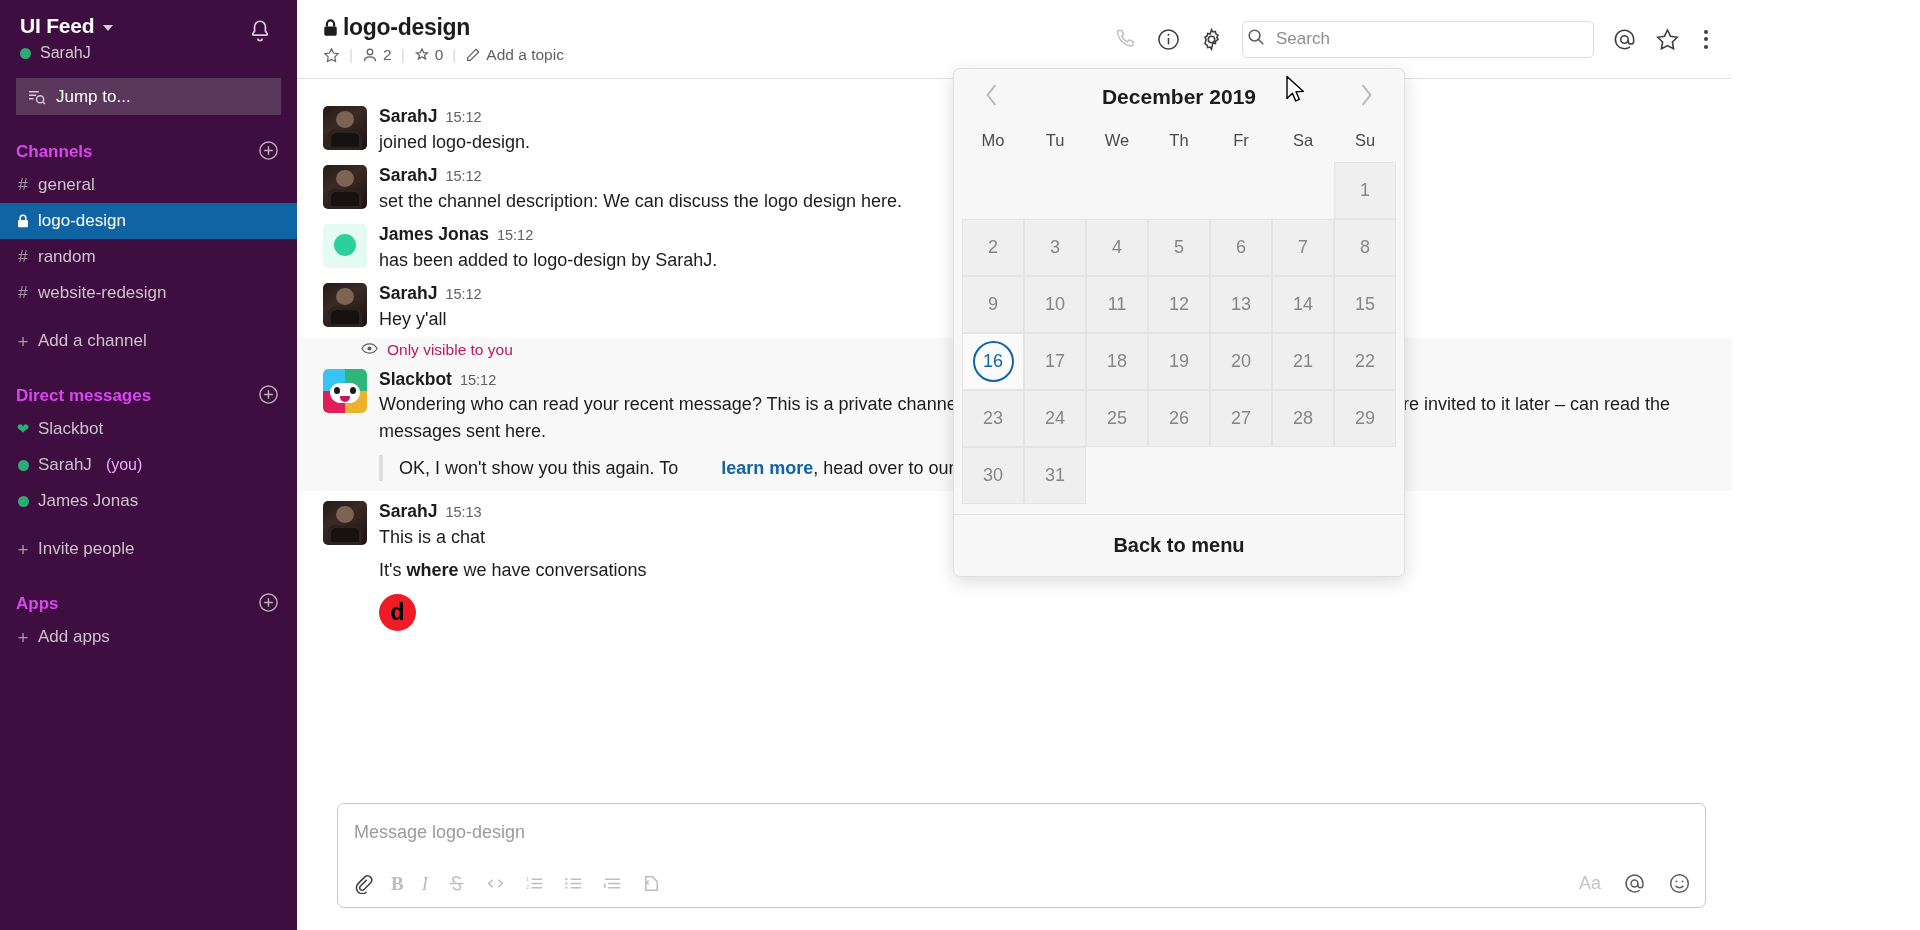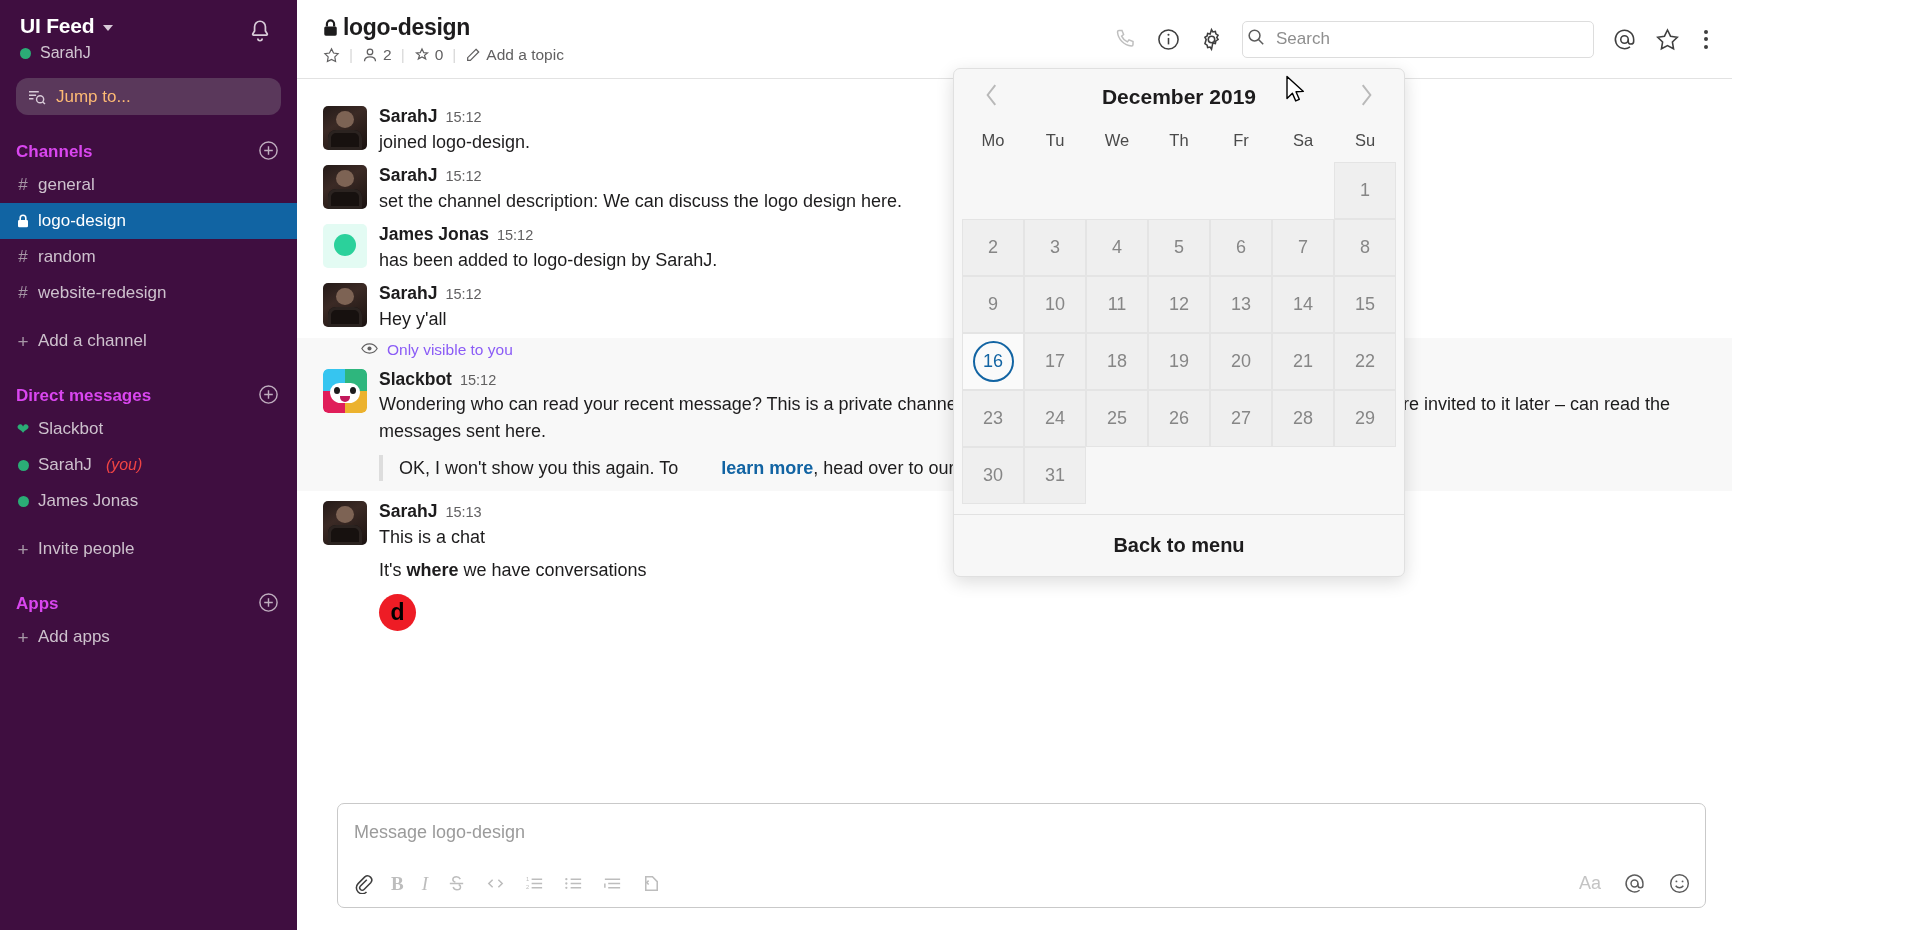--- a/index.html
+++ b/index.html
@@ -41,25 +41,25 @@
     background: #2BAC76; display: inline-block;
   }
   .bell {
     width: 26px; height: 26px; margin-top: 4px; margin-right: 4px;
     position: relative; cursor: pointer;
   }
   .bell svg { display: block; }
 
   .jump-to {
     margin: 10px 16px 0 16px;
-    height: 37px; border-radius: 12px;
+    height: 37px; border-radius: 0;
     background: #5A385B;
     display: flex; align-items: center; gap: 10px;
     padding: 0 12px;
-    font-size: 17px; color: #fdba74;
+    font-size: 17px; color: #ffffff;
     cursor: pointer;
   }
   .jump-icon { display:flex; align-items:center; }
 
   .sec { margin-top: 22px; }
   .sec-head {
     display: flex; align-items: center; justify-content: space-between;
     padding: 0 18px 0 16px; height: 30px;
   }
   .sec-title { font-size: 17px; font-weight: bold; color: #d946ef; }
@@ -67,21 +67,21 @@
 
   .nav-item {
     height: 36px; display: flex; align-items: center; gap: 8px;
     padding: 0 16px; font-size: 17px; color: #CDC1CD; cursor: pointer;
     white-space: nowrap;
   }
   .nav-item .hash { font-size: 17px; color: #A697A6; width: 14px; display:inline-block; text-align:center;}
   .nav-item.active { background: #1164A3; color: #ffffff; }
   .nav-item .lock-ico { width: 14px; display: flex; justify-content: center; }
   .nav-item .heart { color: #2BAC76; font-size: 15px; width: 14px; text-align:center;}
-  .you-tag { color: #ef4444; font-size: 16px; margin-left: 6px; font-style: italic; }
+  .you-tag { color: #f0abfc; font-size: 16px; margin-left: 6px; }
   .plus-sign { width: 14px; text-align: center; font-size: 19px; color: #A697A6; line-height: 1; }
 
   
   .main { flex: 1; height: 930px; display: flex; flex-direction: column; background: #fff; min-width:0;}
   .topbar {
     height: 79px; border-bottom: 1px solid #E2E2E2;
     display: flex; align-items: center; justify-content: space-between;
     padding: 0 18px 0 26px; flex: 0 0 79px;
   }
   .ch-info { display: flex; flex-direction: column; gap: 5px; }
@@ -141,21 +141,21 @@
   .msg-body { flex: 1; min-width: 0; }
   .msg-head { display: flex; align-items: baseline; gap: 8px; line-height: 1.25; }
   .author { font-size: 17.5px; font-weight: bold; color: #1D1C1D; }
   .time { font-size: 14.5px; color: #616061; }
   .msg-text { font-size: 18px; color: #1D1C1D; line-height: 1.46; margin-top: 1px; }
   .msg-text b { font-weight: bold; }
 
   .ephemeral { background: #F8F8F8; padding-top: 6px; padding-bottom: 10px; }
   .only-visible {
     display: flex; align-items: center; gap: 9px;
-    font-size: 15.5px; color: #8b5cf6; padding: 3px 26px 4px 64px;
+    font-size: 15.5px; color: #be185d; padding: 3px 26px 4px 64px;
     background: #F8F8F8;
   }
   .quote {
     margin-top: 11px; padding-left: 16px; border-left: 4px solid #DDDDDD;
     font-size: 18px; color: #1D1C1D; line-height:1.46;
   }
   .link { color: #1264A3; font-weight: bold; text-decoration: none; cursor:pointer;margin-left:38px;}
   .reaction-badge {
     margin-top: 10px; width: 37px; height: 37px; border-radius: 50%;
     background: #EE1C25; color: #000; display: flex; align-items: center; justify-content: center;

